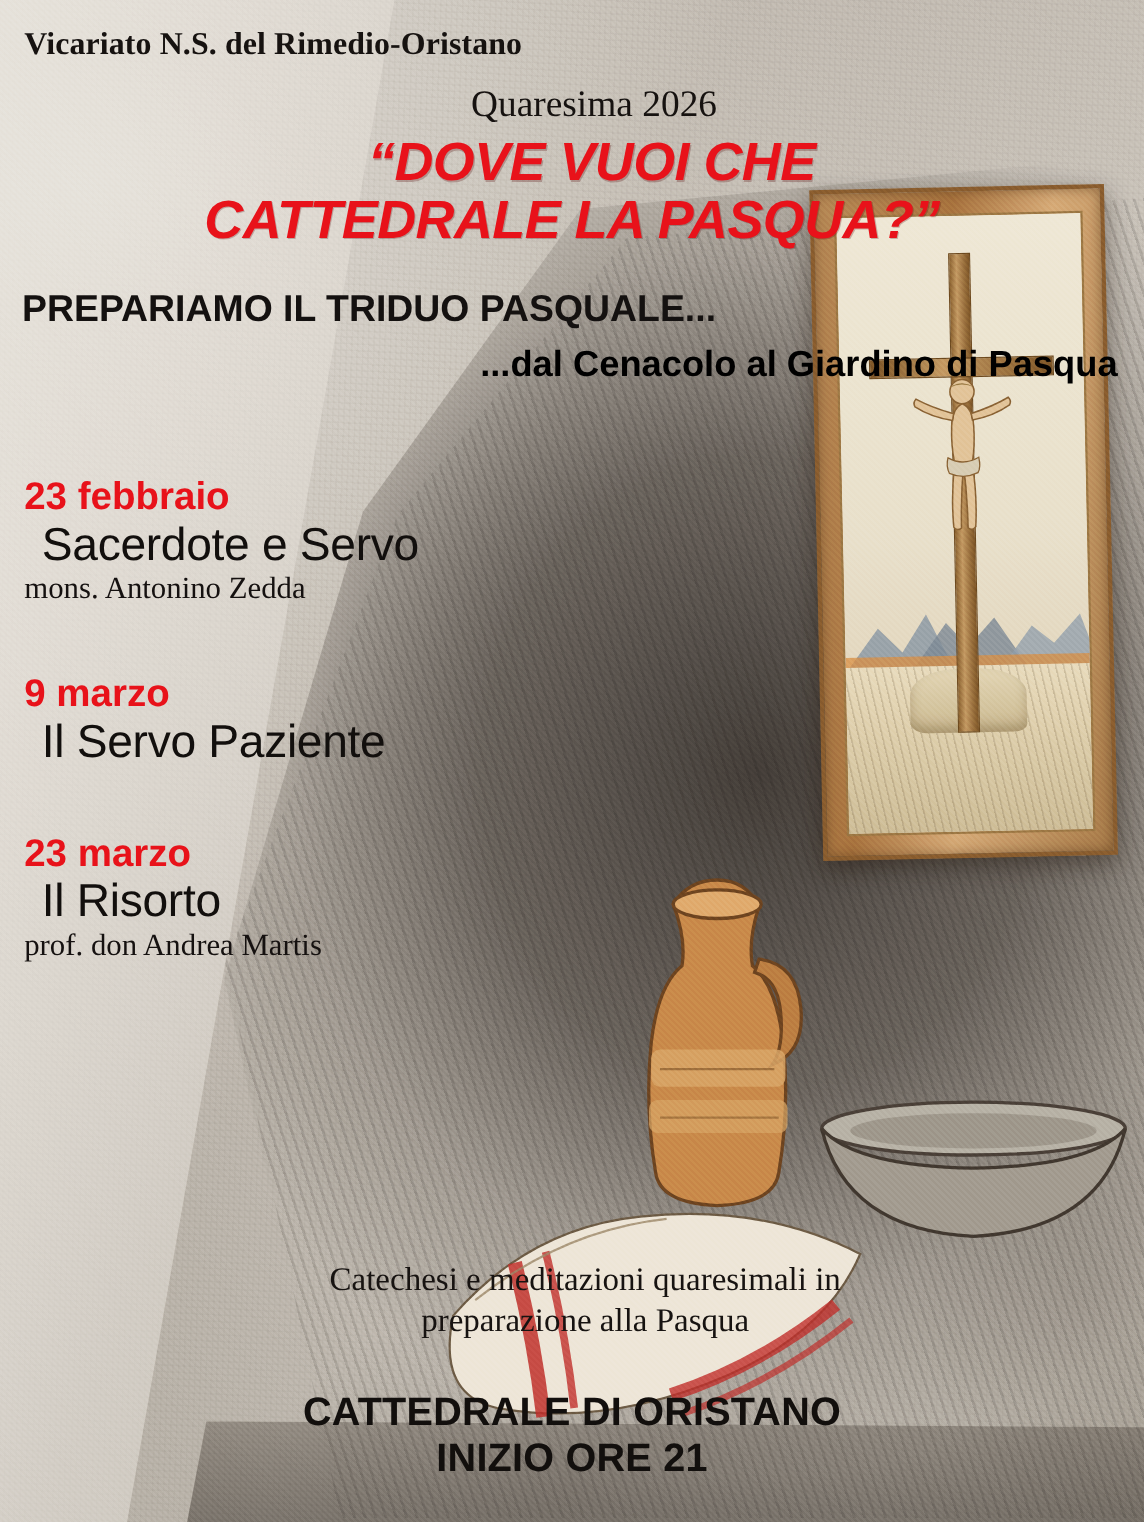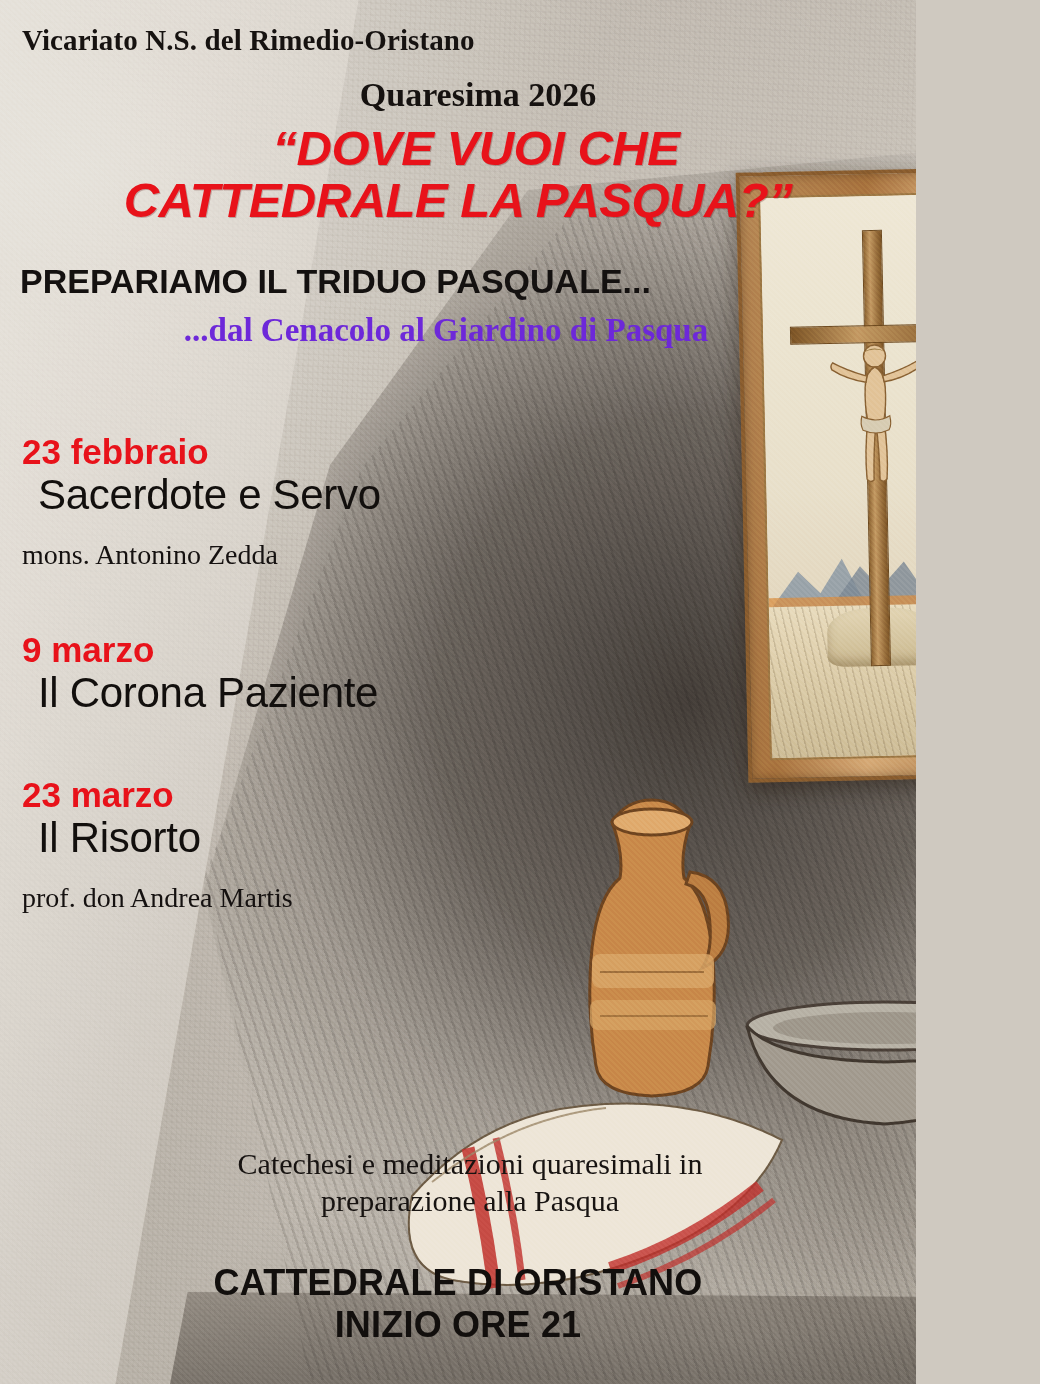--- a/index.html
+++ b/index.html
@@ -8,21 +8,21 @@
     font-family: "Liberation Serif", serif;
     background: #cfc9c0;
     position: relative;
     overflow: hidden;
   }
 
   
   #poster {
     position: absolute;
     inset: 0;
-    width: 916px;
+    width: 1040px;
     height: 1384px;
     overflow: hidden;
   }
   .bg-base {
     position: absolute;
     inset: 0;
     background:
       linear-gradient(115deg, rgba(255,255,255,0.25) 0%, rgba(0,0,0,0.04) 40%, rgba(255,255,255,0.12) 70%, rgba(0,0,0,0.05) 100%),
       repeating-linear-gradient(92deg, rgba(120,110,100,0.055) 0px, rgba(120,110,100,0.055) 1px, rgba(0,0,0,0) 2px, rgba(0,0,0,0) 5px),
       repeating-linear-gradient(3deg, rgba(100,92,84,0.05) 0px, rgba(100,92,84,0.05) 1px, rgba(0,0,0,0) 2px, rgba(0,0,0,0) 6px),
@@ -168,21 +168,21 @@
     font-size: 29px;
     font-weight: 700;
     color: #161210;
     letter-spacing: .1px;
   }
   .quaresima {
     position: absolute;
     left: 0; right: 0; top: 76px;
     text-align: center;
     font-size: 34px;
-    font-weight: 700;
+    font-weight: 400;
     color: #161210;
     padding-left: 40px;
   }
   .title-block {
     position: absolute;
     left: 0; right: 0; top: 122px;
     text-align: center;
   }
   .title-line {
     font-family: "Liberation Sans", sans-serif;
@@ -199,25 +199,25 @@
     position: absolute;
     left: 20px; top: 262px;
     font-family: "Liberation Sans", sans-serif;
     font-size: 34px;
     font-weight: 700;
     color: #141110;
   }
   .sub2 {
     position: absolute;
     left: 0; right: 24px; top: 312px;
-    text-align: center;
-    font-family: Liberation Serif, serif;
+    text-align: right;
+    font-family: Liberation Sans, sans-serif;
     font-size: 33px;
     font-weight: 700;
-    color: #6d28d9;
+    color: #000000;
   }
 
   .schedule { position: absolute; left: 22px; top: 432px; width: 560px; }
   .event { margin-bottom: 58px; }
   .event-date {
     font-family: "Liberation Sans", sans-serif;
     font-size: 35px;
     font-weight: 700;
     color: #e8121a;
     line-height: 1.12;
@@ -229,21 +229,21 @@
     color: #120f0d;
     line-height: 1.14;
     letter-spacing: -0.3px;
     margin-left: 16px;
   }
   .event-speaker {
     font-size: 28px;
     font-weight: 400;
     color: #151110;
     line-height: 1.2;
-    margin-top: 19px;
+    margin-top: 0;
   }
 
   .footer-note {
     position: absolute;
     left: 0; right: 0; top: 1146px;
     text-align: center;
     font-size: 30px;
     line-height: 1.22;
     color: #171311;
     padding: 0 76px 0 100px;
@@ -345,21 +345,21 @@
     <div class="schedule">
 
       <div class="event">
         <div class="event-date">23 febbraio</div>
         <div class="event-title">Sacerdote e Servo</div>
         <div class="event-speaker">mons. Antonino Zedda</div>
       </div>
 
       <div class="event">
         <div class="event-date">9 marzo</div>
-        <div class="event-title">Il Corona Paziente</div>
+        <div class="event-title">Il Servo Paziente</div>
       </div>
 
       <div class="event">
         <div class="event-date">23 marzo</div>
         <div class="event-title">Il Risorto</div>
         <div class="event-speaker">prof. don Andrea Martis</div>
       </div>
 
     </div>
 

